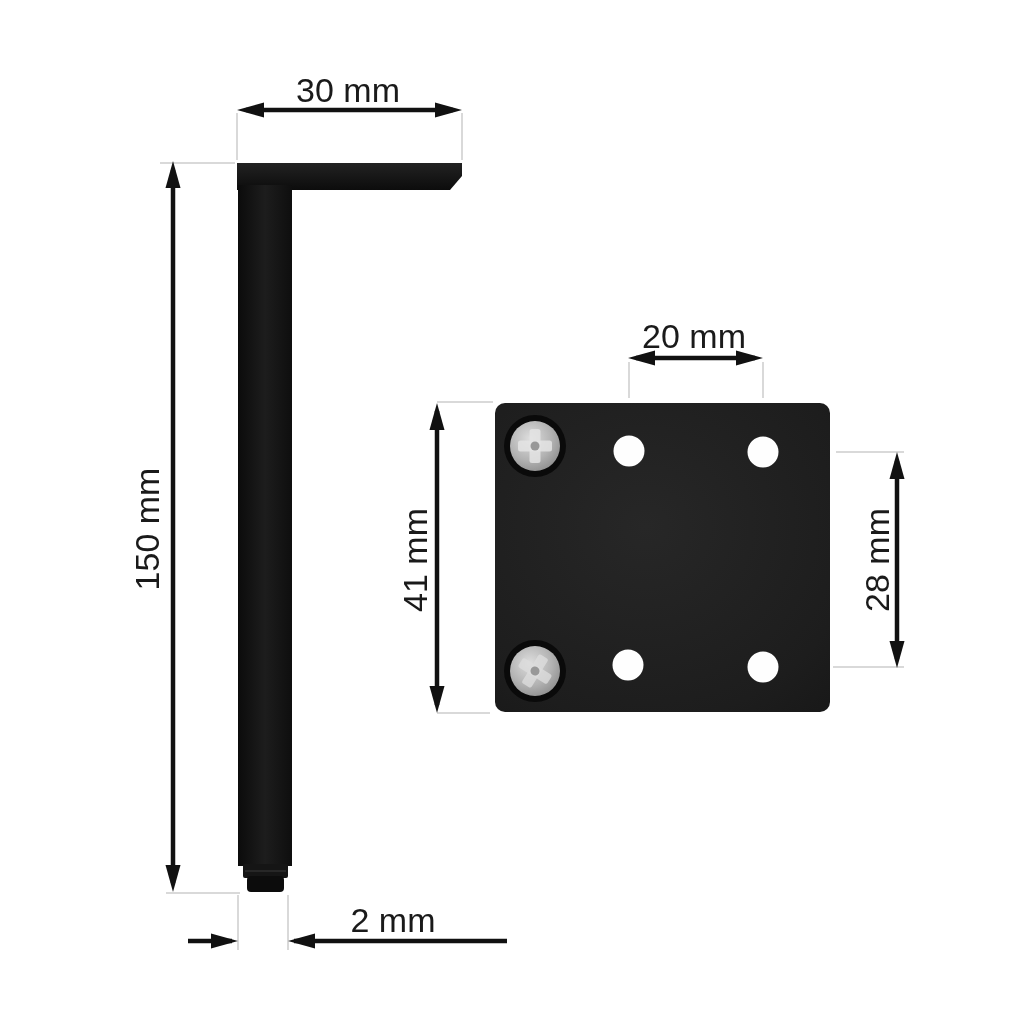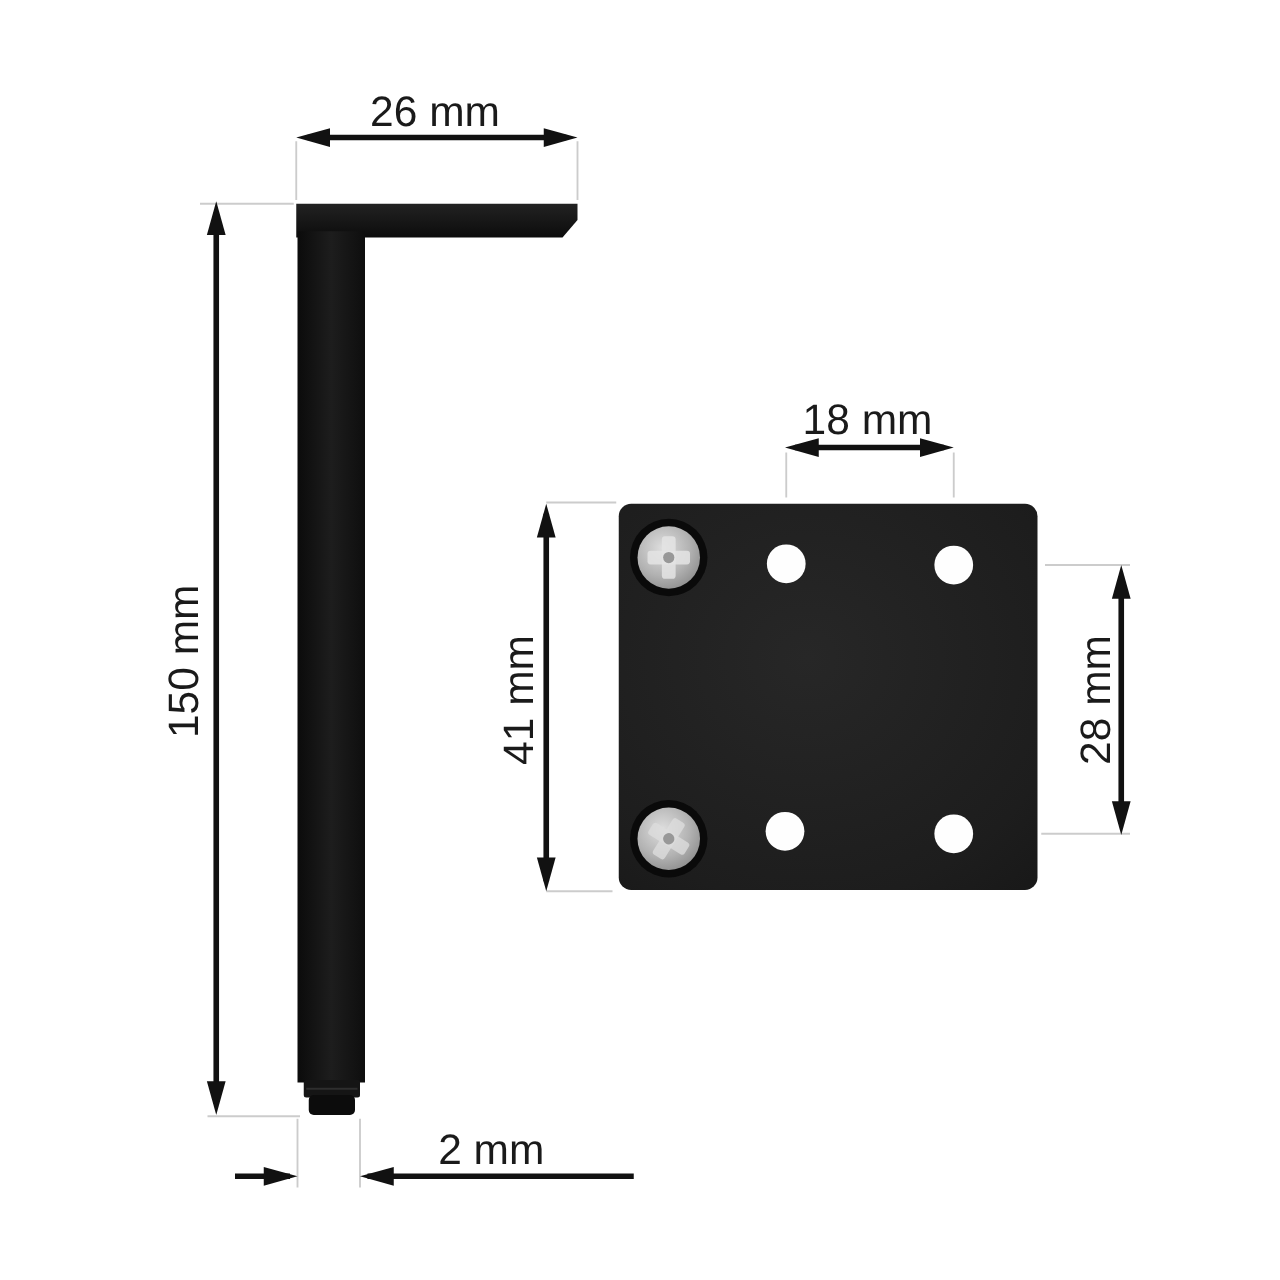--- a/index.html
+++ b/index.html
@@ -137,25 +137,25 @@
       <polygon class="dim-head" points="437,713 429.5,686 444.5,686"></polygon>
     </g>
 
     <g>
       <line class="dim-line" x1="897" y1="461" x2="897" y2="659"></line>
       <polygon class="dim-head" points="897,452 889.5,479 904.5,479"></polygon>
       <polygon class="dim-head" points="897,668 889.5,641 904.5,641"></polygon>
     </g>
   </svg>
 
-  <div class="dim-label" style="left:348px;top:90px;">26 mm</div>
+  <div class="dim-label" style="left:348px;top:90px;">30 mm</div>
 
   <div class="dim-label vertical" style="left:147px;top:529px;">150 mm</div>
 
   <div class="dim-label" style="left:393px;top:920px;">2 mm</div>
 
-  <div class="dim-label" style="left:694px;top:336px;">18 mm</div>
+  <div class="dim-label" style="left:694px;top:336px;">20 mm</div>
 
   <div class="dim-label vertical" style="left:415px;top:560px;">41 mm</div>
 
   <div class="dim-label vertical" style="left:877px;top:560px;">28 mm</div>
 
 </div>
 
 </body></html>

